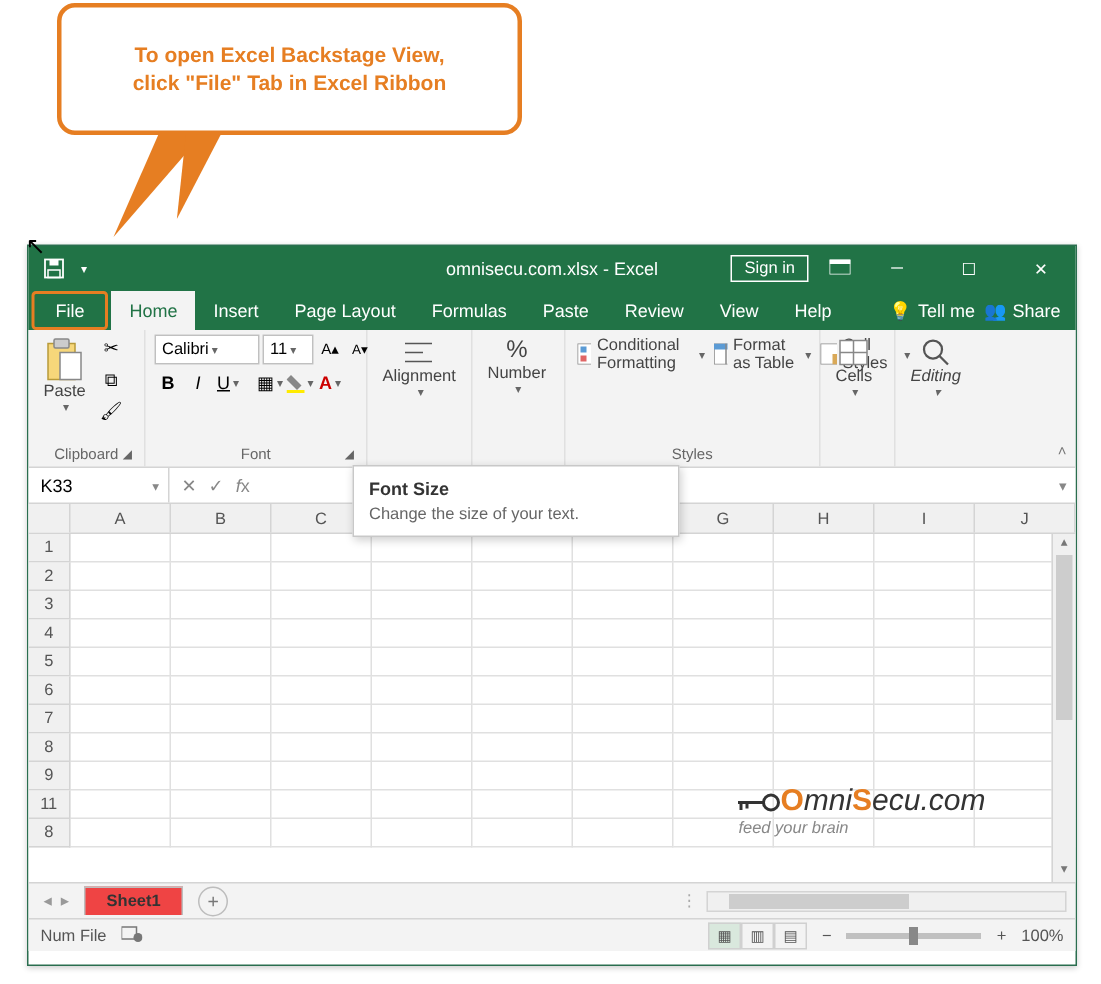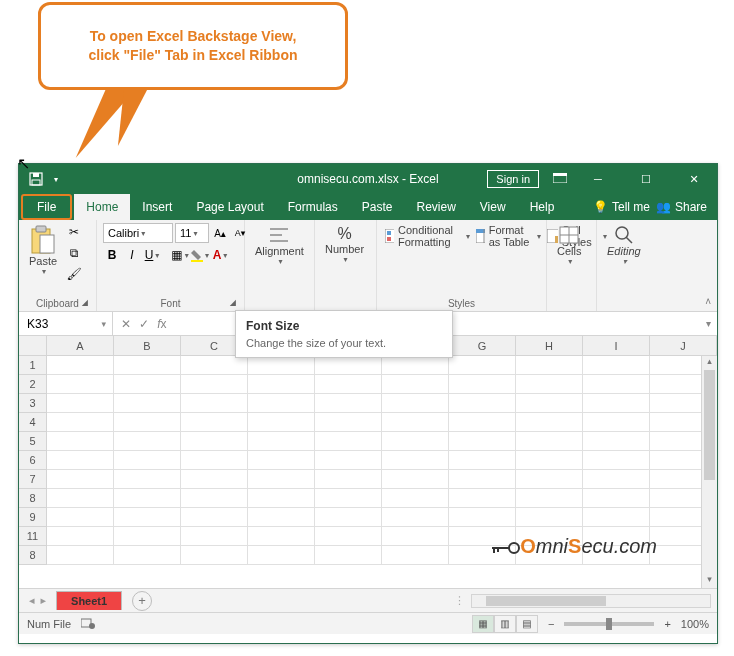--- a/index.html
+++ b/index.html
@@ -542,20 +542,21 @@
       <div class="wm1">
         <span class="keyico">
           <svg width="28" height="14">
               <circle cx="22" cy="7" r="5" fill="none" stroke="#333" stroke-width="2"></circle>
               <line x1="0" y1="7" x2="17" y2="7" stroke="#333" stroke-width="2"></line>
               <line x1="2" y1="7" x2="2" y2="12" stroke="#333" stroke-width="2"></line>
               <line x1="6" y1="7" x2="6" y2="11" stroke="#333" stroke-width="2"></line>
             </svg>
         </span><span class="orange">O</span><span>mni</span><span class="orange">S</span><span>ecu.com</span>
       </div>
+      <div class="wm2">feed your brain</div>
     </div>
   </div>
 
   <div class="sheettabs">
     <div class="navset">
       <span>◂</span>
       <span>▸</span>
     </div>
     <div class="sheettab">Sheet1</div>
     <div class="addsheet">+</div>

